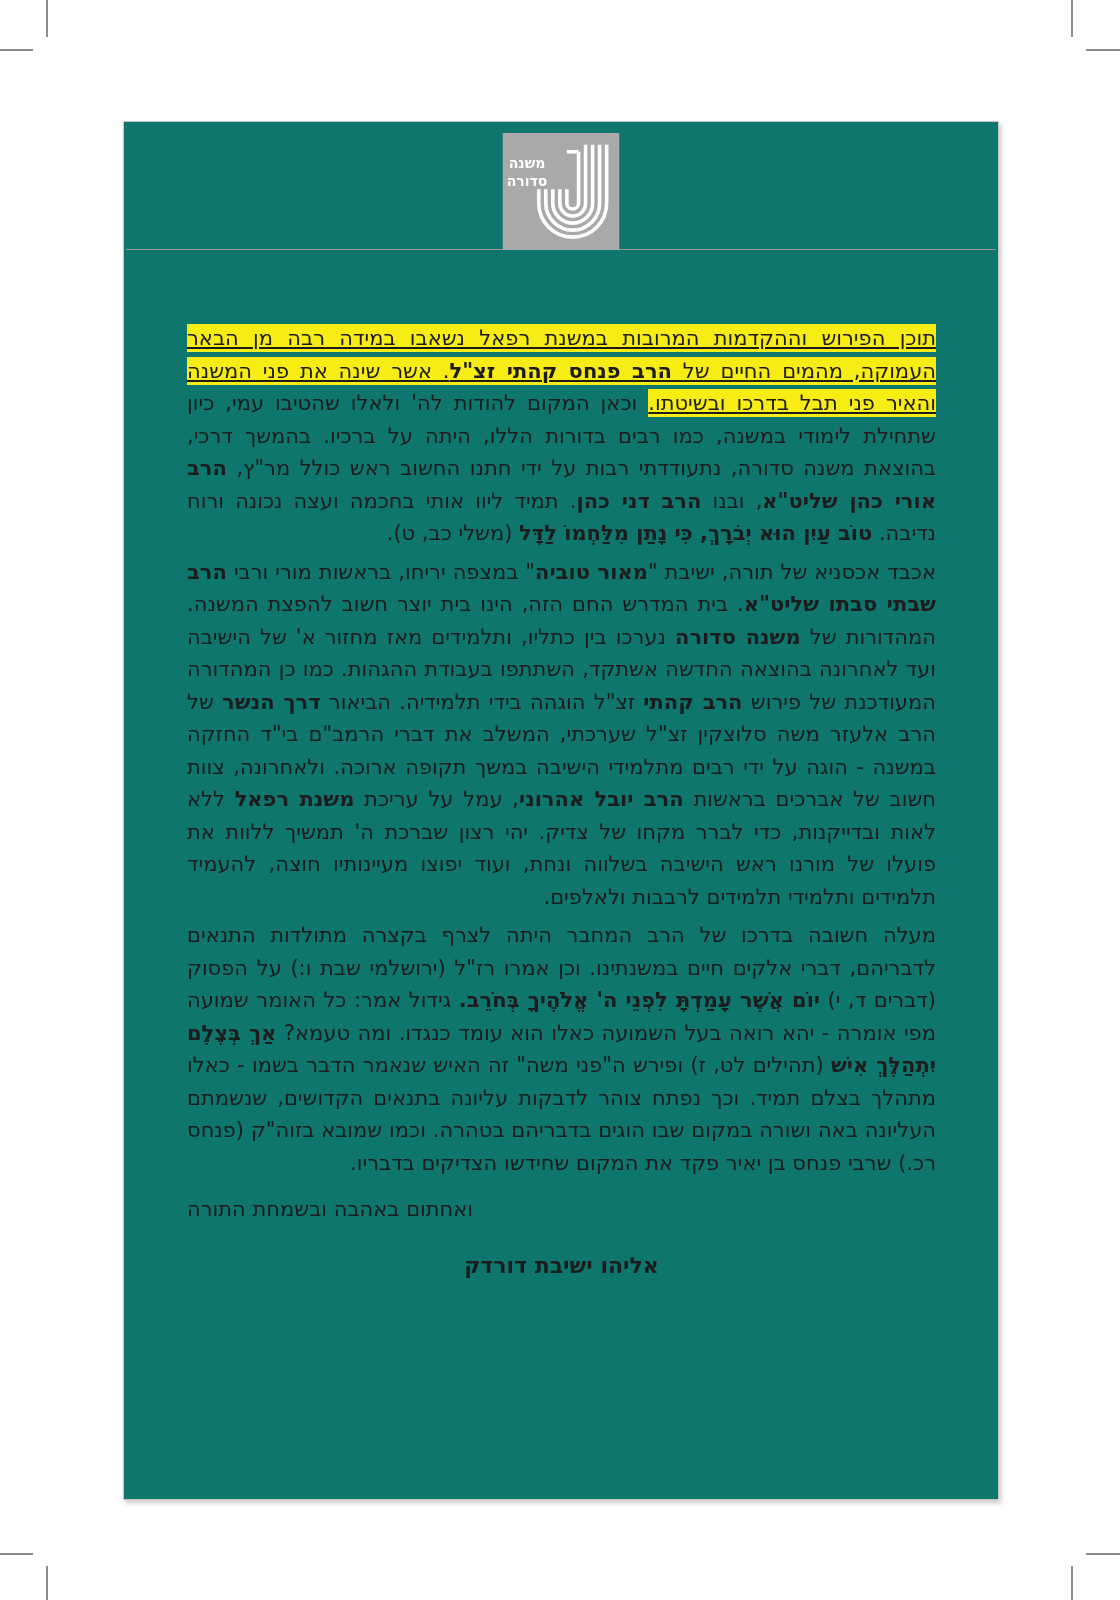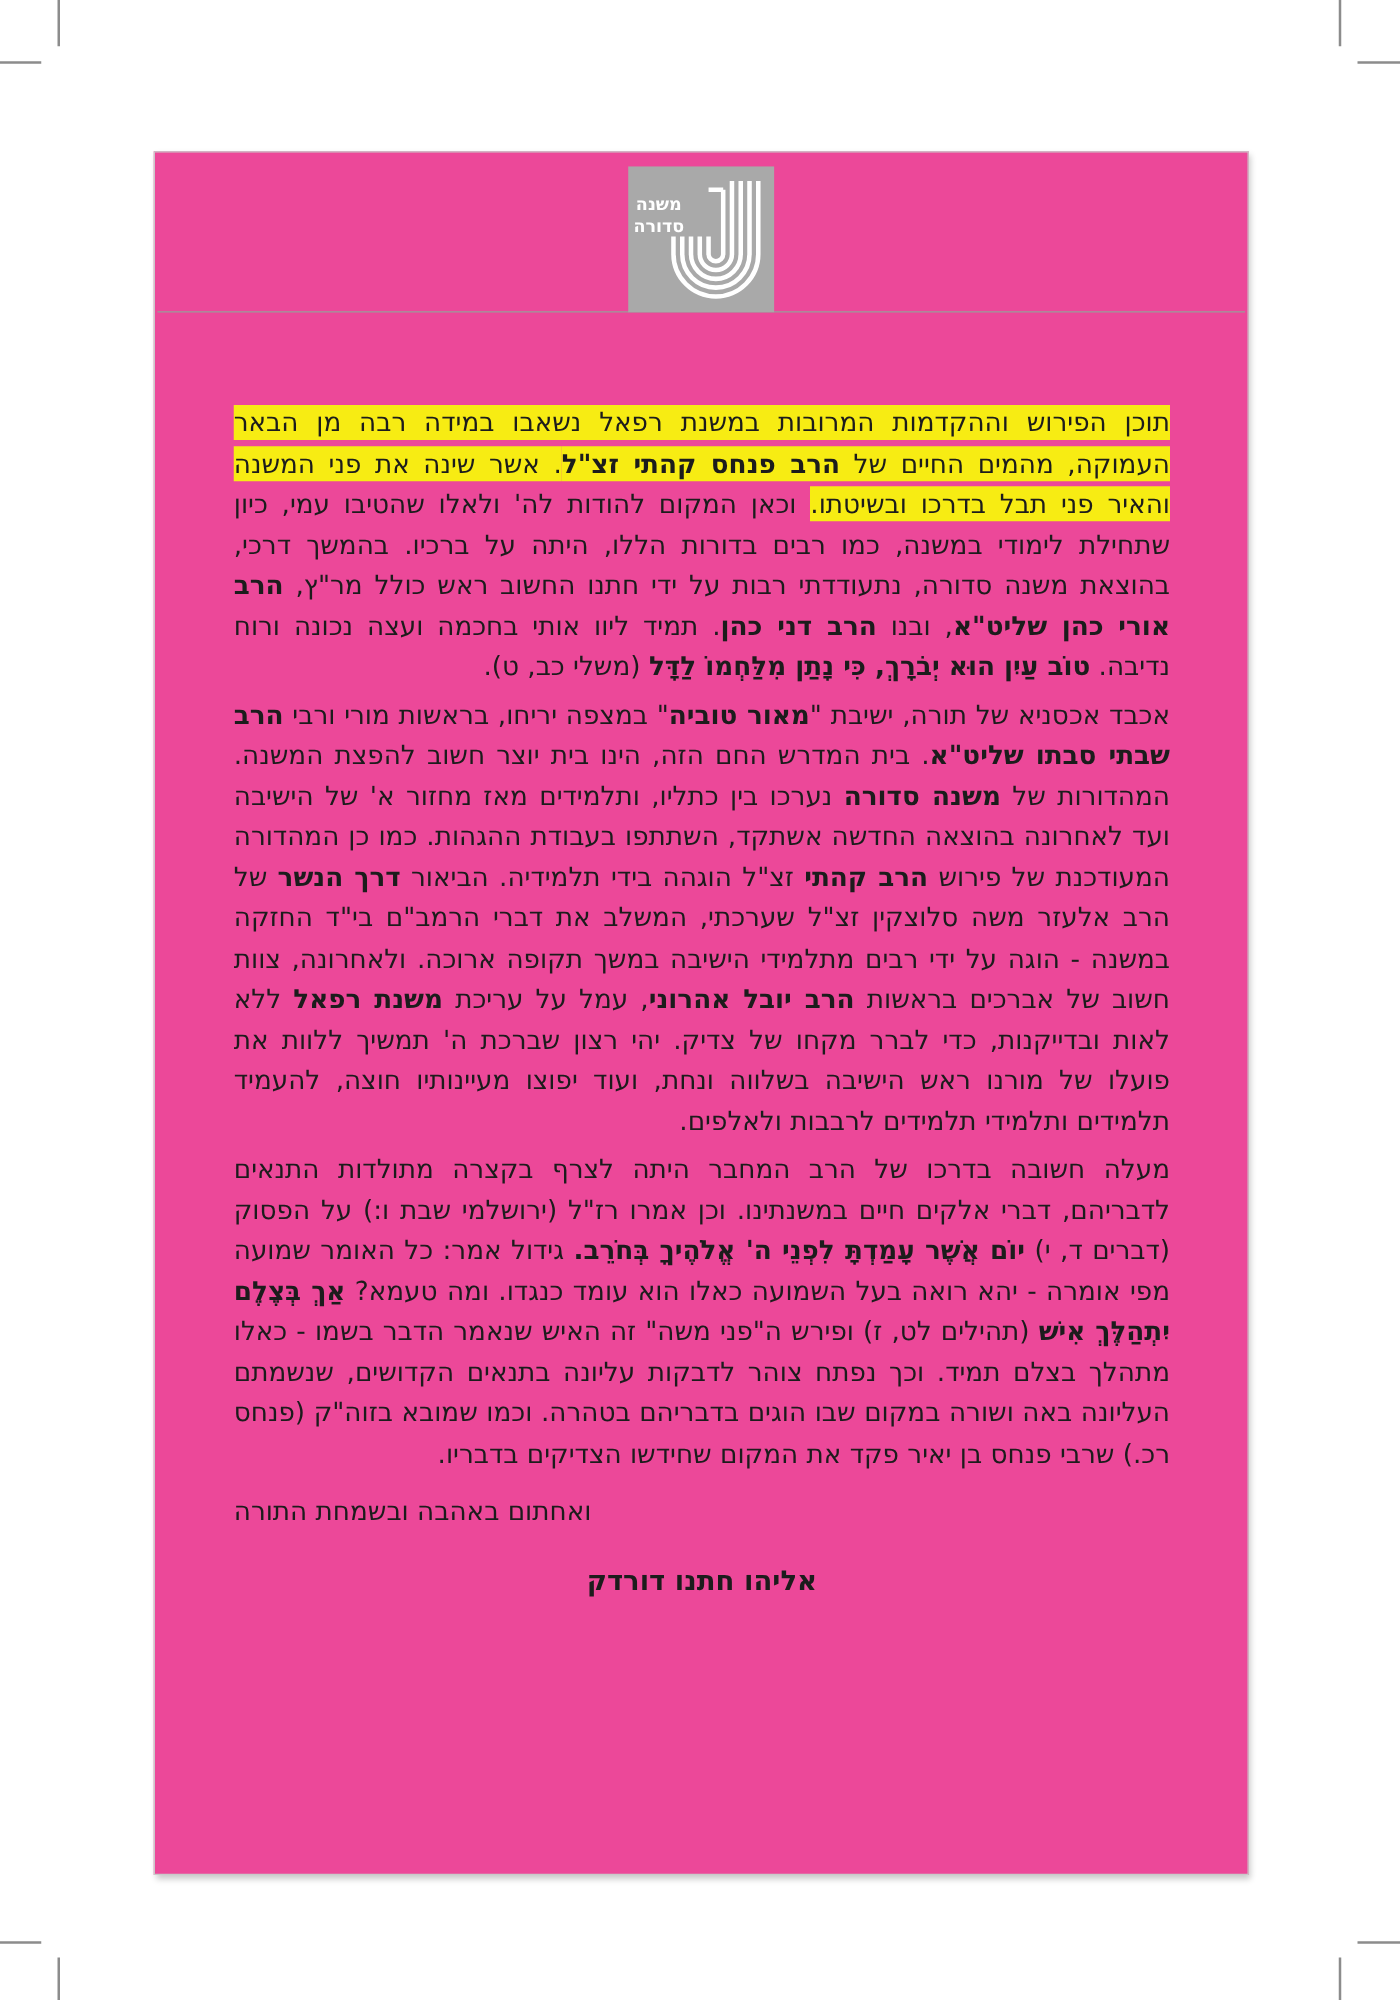--- a/index.html
+++ b/index.html
@@ -9,36 +9,36 @@
   html,body{margin:0;padding:0;}
   body{
     width:1120px;height:1600px;position:relative;background:#ffffff;
     font-family:"DejaVu Sans",sans-serif;overflow:hidden;
   }
   .crop{position:absolute;background:var(--crop);}
   .crop.v{width:2px;height:37px;}
   .crop.h{width:34px;height:2px;}
   .page{
     position:absolute;left:123px;top:121px;width:876px;height:1379px;
-    background:#ec4899;border:1px solid var(--page-border);box-sizing:border-box;
+    background:#0f766e;border:1px solid var(--page-border);box-sizing:border-box;
     box-shadow:2px 3px 5px rgba(0,0,0,.22);
   }
   .logo{
     position:absolute;top:11px;left:50%;transform:translateX(-50%);
     width:117px;height:117px;z-index:2;display:block;
   }
   .rule{position:absolute;top:127px;left:2px;right:2px;height:1px;background:var(--rule);z-index:1;}
   .content{
     position:absolute;top:200px;right:62px;left:63px;
     direction:rtl;text-align:justify;color:var(--ink);
     font-size:21px;line-height:32.5px;
   }
   .content p{margin:0 0 6px 0;}
   .content b{font-weight:bold;}
-  .content mark{background:var(--hl);color:inherit;padding:2px 0;}
+  .content mark{background:var(--hl);color:inherit;padding:2px 0;text-decoration:underline;}
   .signoff{text-align:left;margin-top:14px;}
   .signature{text-align:center;margin-top:24px;font-weight:bold;font-size:22px;}
 </style>
 </head>
 <body>
 
 <div class="crop v" style="left:46px;top:0;"></div>
 <div class="crop h" style="left:0;top:49px;width:33px;"></div>
 <div class="crop v" style="left:1071px;top:0;"></div>
 <div class="crop h" style="left:1086px;top:49px;"></div>
@@ -65,16 +65,16 @@
 
   <div class="rule"></div>
 
   <div class="content">
     <div>
         <p><mark><span>תוכן הפירוש וההקדמות המרובות במשנת רפאל נשאבו במידה רבה מן הבאר העמוקה, מהמים החיים של </span></mark><mark><b>הרב פנחס קהתי זצ"ל</b></mark><mark><span>. אשר שינה את פני המשנה והאיר פני תבל בדרכו ובשיטתו.</span></mark><span> וכאן המקום להודות לה' ולאלו שהטיבו עמי, כיון שתחילת לימודי במשנה, כמו רבים בדורות הללו, היתה על ברכיו. בהמשך דרכי, בהוצאת משנה סדורה, נתעודדתי רבות על ידי חתנו החשוב ראש כולל מר"ץ, </span><b>הרב אורי כהן שליט"א</b><span>, ובנו </span><b>הרב דני כהן</b><span>. תמיד ליוו אותי בחכמה ועצה נכונה ורוח נדיבה. </span><b>טוֹב עַיִן הוּא יְבֹרָךְ, כִּי נָתַן מִלַּחְמוֹ לַדָּל</b><span> (משלי כב, ט).</span></p>
         <p><span>אכבד אכסניא של תורה, ישיבת "</span><b>מאור טוביה</b><span>" במצפה יריחו, בראשות מורי ורבי </span><b>הרב שבתי סבתו שליט"א</b><span>. בית המדרש החם הזה, הינו בית יוצר חשוב להפצת המשנה. המהדורות של </span><b>משנה סדורה</b><span> נערכו בין כתליו, ותלמידים מאז מחזור א' של הישיבה ועד לאחרונה בהוצאה החדשה אשתקד, השתתפו בעבודת ההגהות. כמו כן המהדורה המעודכנת של פירוש </span><b>הרב קהתי</b><span> זצ"ל הוגהה בידי תלמידיה. הביאור </span><b>דרך הנשר</b><span> של הרב אלעזר משה סלוצקין זצ"ל שערכתי, המשלב את דברי הרמב"ם בי"ד החזקה במשנה - הוגה על ידי רבים מתלמידי הישיבה במשך תקופה ארוכה. ולאחרונה, צוות חשוב של אברכים בראשות </span><b>הרב יובל אהרוני</b><span>, עמל על עריכת </span><b>משנת רפאל</b><span> ללא לאות ובדייקנות, כדי לברר מקחו של צדיק. יהי רצון שברכת ה' תמשיך ללוות את פועלו של מורנו ראש הישיבה בשלווה ונחת, ועוד יפוצו מעיינותיו חוצה, להעמיד תלמידים ותלמידי תלמידים לרבבות ולאלפים.</span></p>
         <p><span>מעלה חשובה בדרכו של הרב המחבר היתה לצרף בקצרה מתולדות התנאים לדבריהם, דברי אלקים חיים במשנתינו. וכן אמרו רז"ל (ירושלמי שבת ו:) על הפסוק (דברים ד, י) </span><b>יוֹם אֲשֶׁר עָמַדְתָּ לִפְנֵי ה' אֱלֹהֶיךָ בְּחֹרֵב.</b><span> גידול אמר: כל האומר שמועה מפי אומרה - יהא רואה בעל השמועה כאלו הוא עומד כנגדו. ומה טעמא? </span><b>אַךְ בְּצֶלֶם יִתְהַלֶּךְ אִישׁ</b><span> (תהילים לט, ז) ופירש ה"פני משה" זה האיש שנאמר הדבר בשמו - כאלו מתהלך בצלם תמיד. וכך נפתח צוהר לדבקות עליונה בתנאים הקדושים, שנשמתם העליונה באה ושורה במקום שבו הוגים בדבריהם בטהרה. וכמו שמובא בזוה"ק (פנחס רכ.) שרבי פנחס בן יאיר פקד את המקום שחידשו הצדיקים בדבריו.</span></p>
       </div>
     <div class="signoff">ואחתום באהבה ובשמחת התורה</div>
-    <div class="signature">אליהו חתנו דורדק</div>
+    <div class="signature">אליהו ישיבת דורדק</div>
   </div>
 
 </div>
 
 </body></html>

